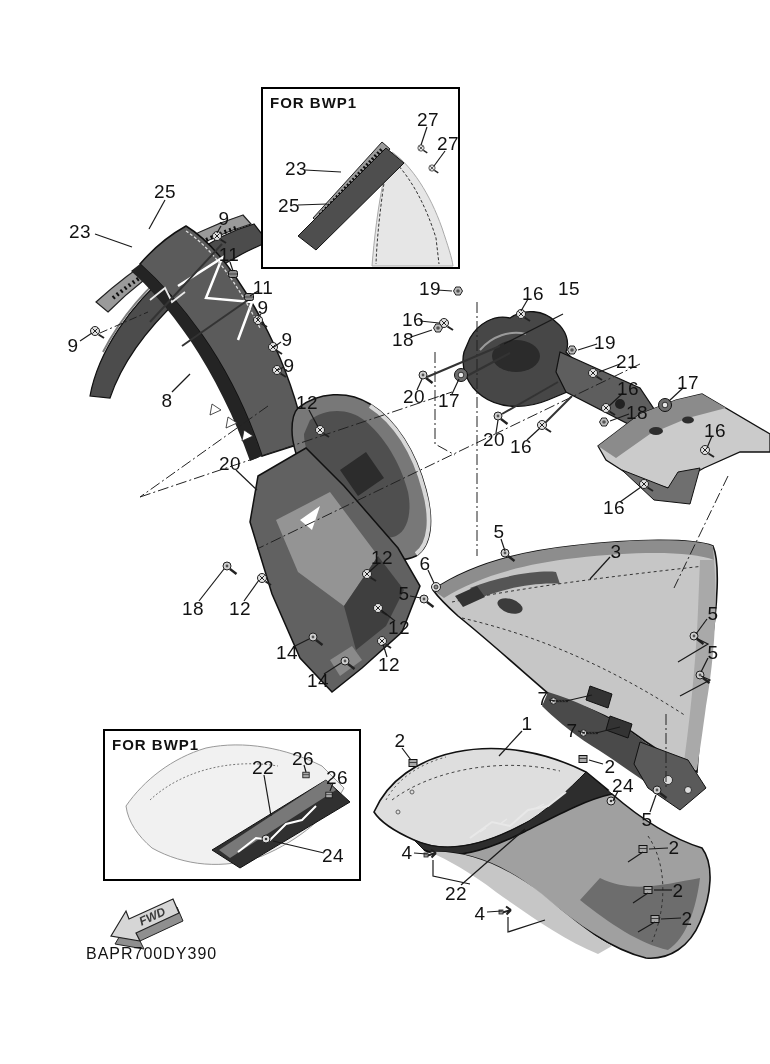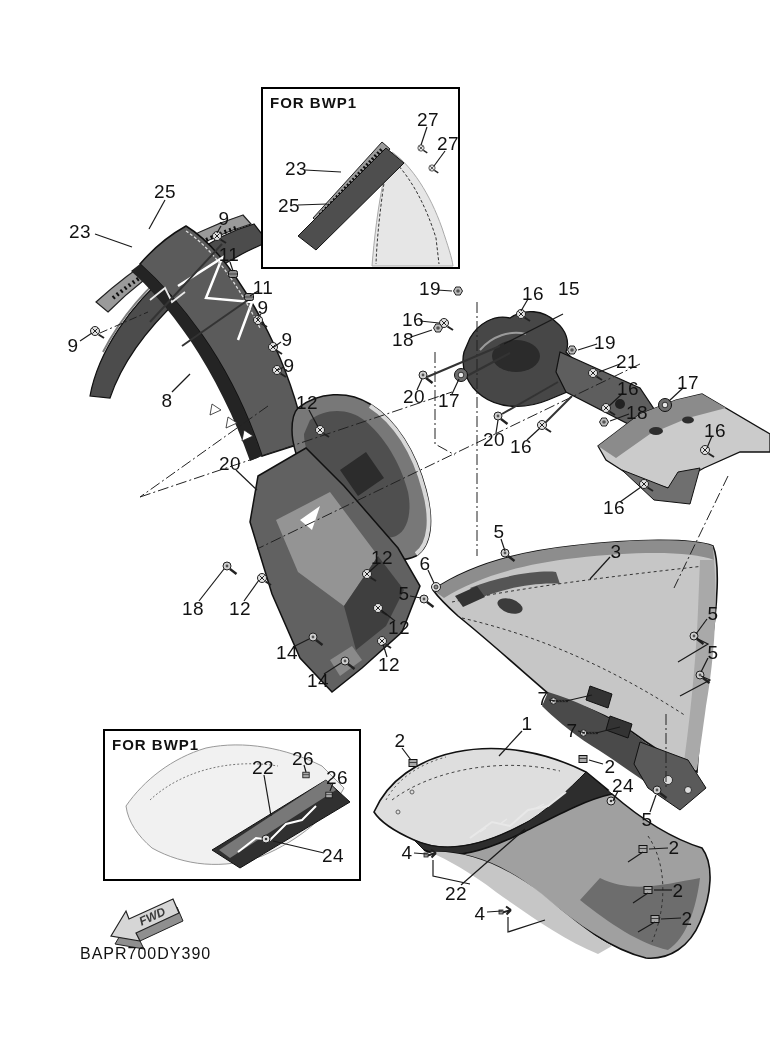--- a/index.html
+++ b/index.html
@@ -11,21 +11,21 @@
   .callout{
     position:absolute;transform:translate(-50%,-50%);
     font:500 19px/1 "Liberation Sans", sans-serif;color:#121212;
     white-space:nowrap;letter-spacing:.5px;
   }
   .inset-title{
     position:absolute;font:600 15px/1 "Liberation Sans", sans-serif;
     color:#111;letter-spacing:1px;
   }
   .drawing-number{
-    position:absolute;left:80px;top:946px;
+    position:absolute;left:86px;top:946px;
     font:400 16px/1 "Liberation Sans", sans-serif;color:#111;letter-spacing:1px;
   }
 </style>
 </head>
 <body>
 
 <div class="stage">
 
 <svg width="770" height="1064" viewBox="0 0 770 1064">
   <defs>

